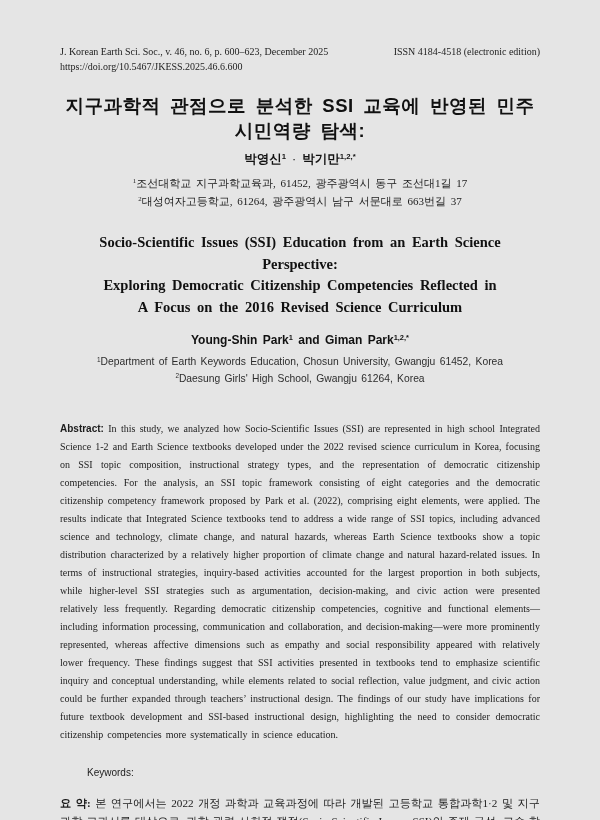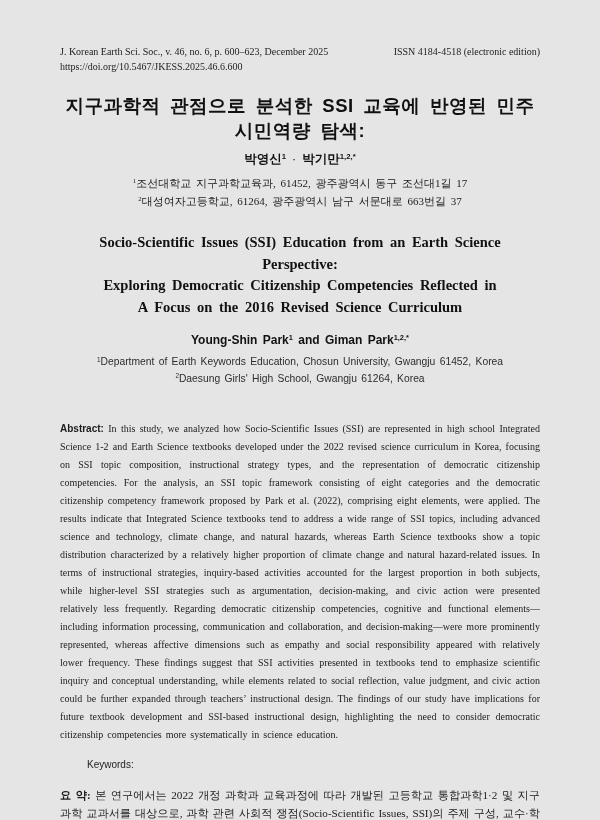--- a/index.html
+++ b/index.html
@@ -107,21 +107,21 @@
   }
   .abstract .label,
   .keywords .label {
     font-family: "Liberation Sans", "DejaVu Sans", sans-serif;
     font-weight: bold;
     font-size: 10px;
   }
   .keywords .label { font-weight: normal; }
 
   .keywords {
-    margin-top: 13px;
+    margin-top: 21px;
     display: flex;
     padding-left: 27px;
     gap: 9px;
     font-size: 10px;
     line-height: 15.6px;
     color: #1c1c1c;
   }
   .keywords .kw-text {
     flex: 1;
     text-align: justify;

